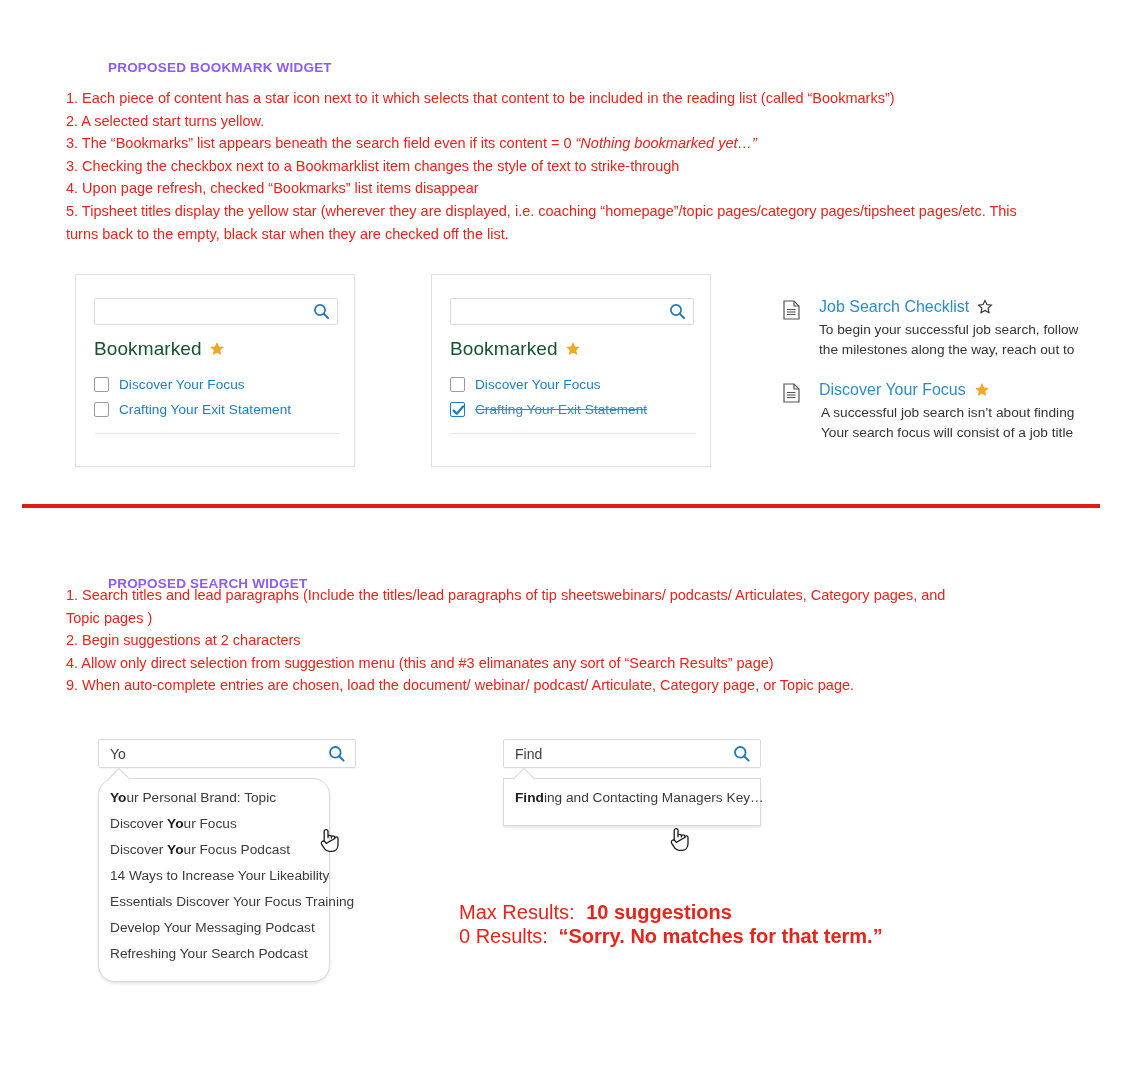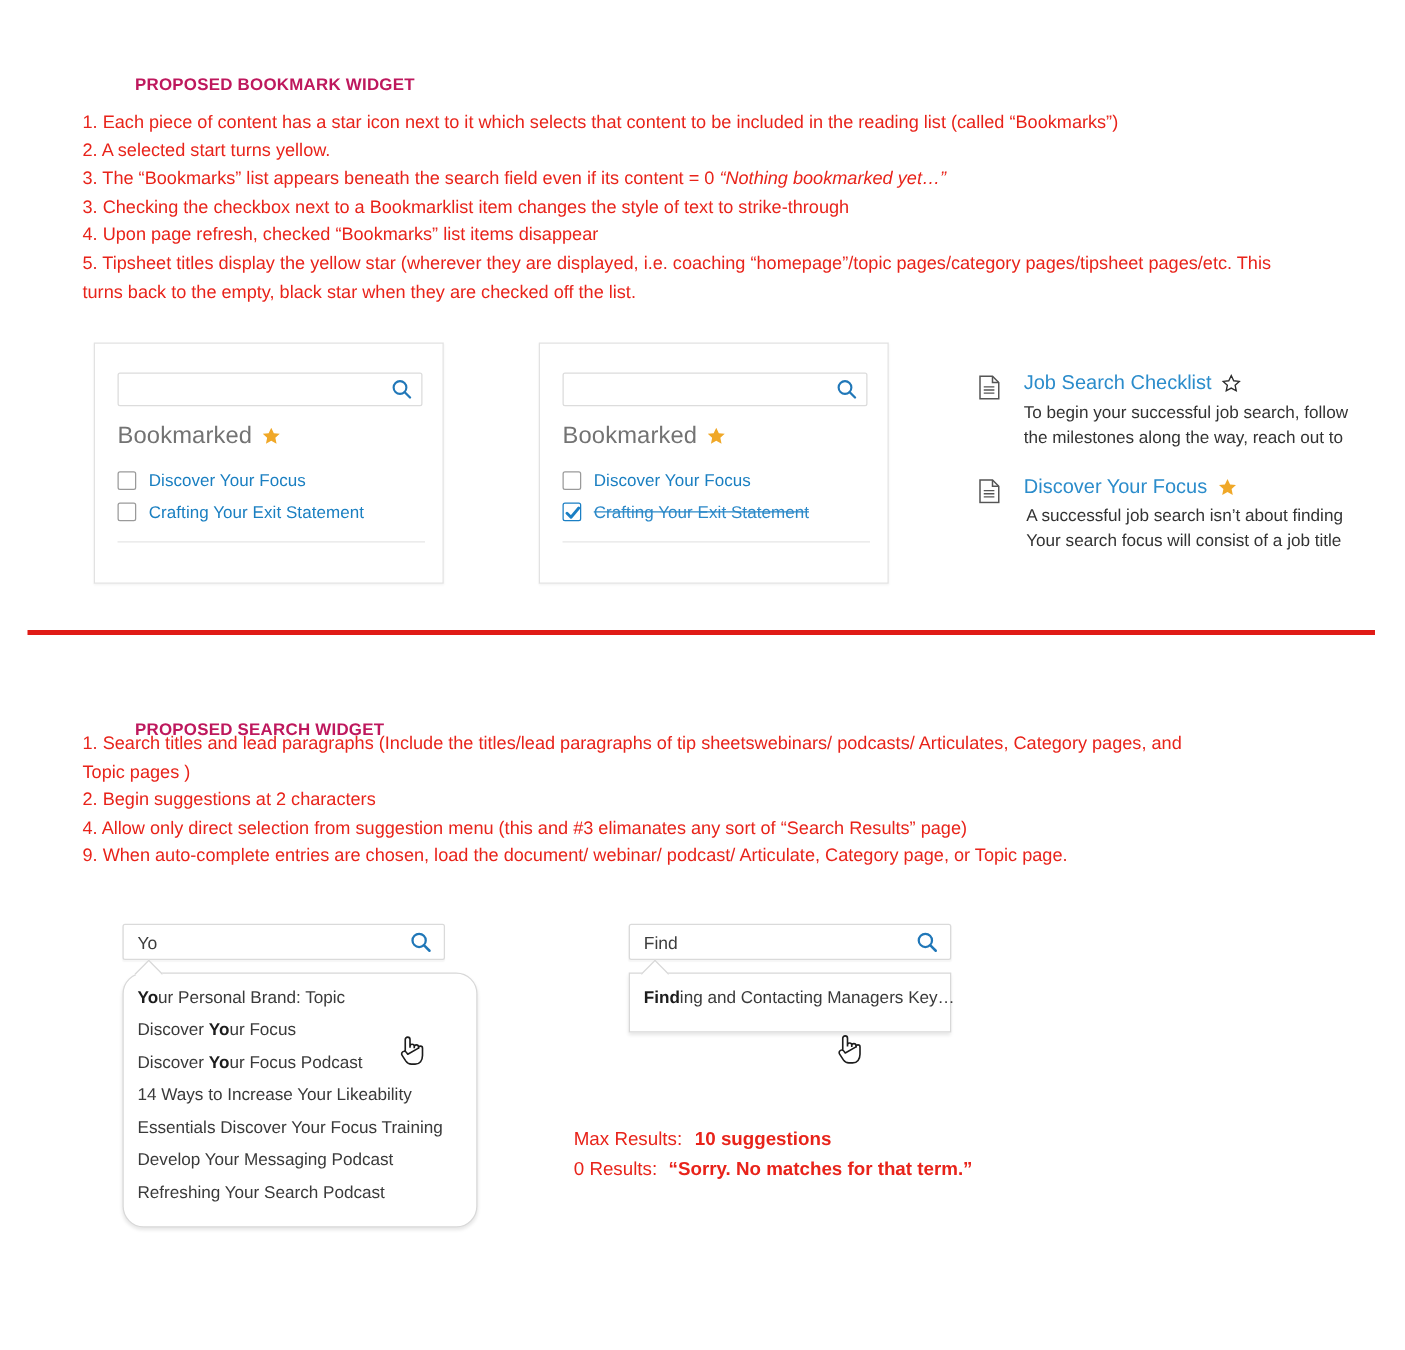--- a/index.html
+++ b/index.html
@@ -9,21 +9,21 @@
     height: 1080px;
     background: #ffffff;
     font-family: "Liberation Sans", sans-serif;
     overflow: hidden;
     position: relative;
   }
 
   
   .spec-heading {
     position: absolute;
-    color: #be185d;
+    color: #8b5cf6;
     font-weight: bold;
     font-size: 13.5px;
     letter-spacing: .2px;
     padding-left: 42px;
   }
   .spec-list {
     position: absolute;
     color: #e8231a;
     font-size: 14.5px;
     line-height: 22.6px;
@@ -60,21 +60,21 @@
   .card-search .mag {
     position: absolute;
     right: 7px;
     top: 4px;
   }
   .bm-title {
     position: absolute;
     left: 18px;
     top: 63px;
     font-size: 19px;
-    color: #737373;
+    color: #14532d;
     letter-spacing: .1px;
     display: flex;
     align-items: center;
     gap: 7px;
   }
   .bm-list {
     position: absolute;
     left: 18px;
     top: 97px;
     width: 246px;
@@ -193,21 +193,21 @@
   .ta-opt.sel { background: #1789cd; color: #ffffff; }
   .ta-opt.sel b { color: #ffffff; }
   .ta-menu-foot { height: 6px; }
 
   .cursor-hand { position: absolute; pointer-events: none; }
 
   
   .res-note {
     position: absolute;
     color: #e8231a;
-    font-size: 15px;
+    font-size: 20px;
     line-height: 24px;
   }
   .res-note .k { color: #e8231a; }
   .res-note .v { font-weight: bold; }
 </style>
 </head>
 <body>
 
 <div class="spec-heading" style="left:66px; top:60px;">PROPOSED BOOKMARK WIDGET</div>
 
@@ -353,21 +353,21 @@
   <div class="ta-input">
     <span class="val">Yo</span>
     <span class="mag">
       <svg width="18" height="18" viewBox="0 0 18 18">
           <circle cx="7.3" cy="7.3" r="5.3" fill="none" stroke="#2077b8" stroke-width="1.8"></circle>
           <line x1="11.3" y1="11.3" x2="15.6" y2="15.6" stroke="#2077b8" stroke-width="2" stroke-linecap="round"></line>
         </svg>
     </span>
   </div>
 
-  <div class="ta-menu" style="width:284px;border-radius:17px;">
+  <div class="ta-menu" style="width:232px;border-radius:17px;">
     <div class="ta-opt"><span></span><b>Yo</b><span>ur Personal Brand: Topic</span></div>
     <div class="ta-opt"><span>Discover </span><b>Yo</b><span>ur Focus</span></div>
     <div class="ta-opt"><span>Discover </span><b>Yo</b><span>ur Focus Podcast</span></div>
     <div class="ta-opt"><span>14 Ways to Increase Your Likeability</span></div>
     <div class="ta-opt"><span>Essentials Discover Your Focus Training</span></div>
     <div class="ta-opt"><span>Develop Your Messaging Podcast</span></div>
     <div class="ta-opt"><span>Refreshing Your Search Podcast</span></div>
     <div class="ta-menu-foot"></div>
   </div>
 

